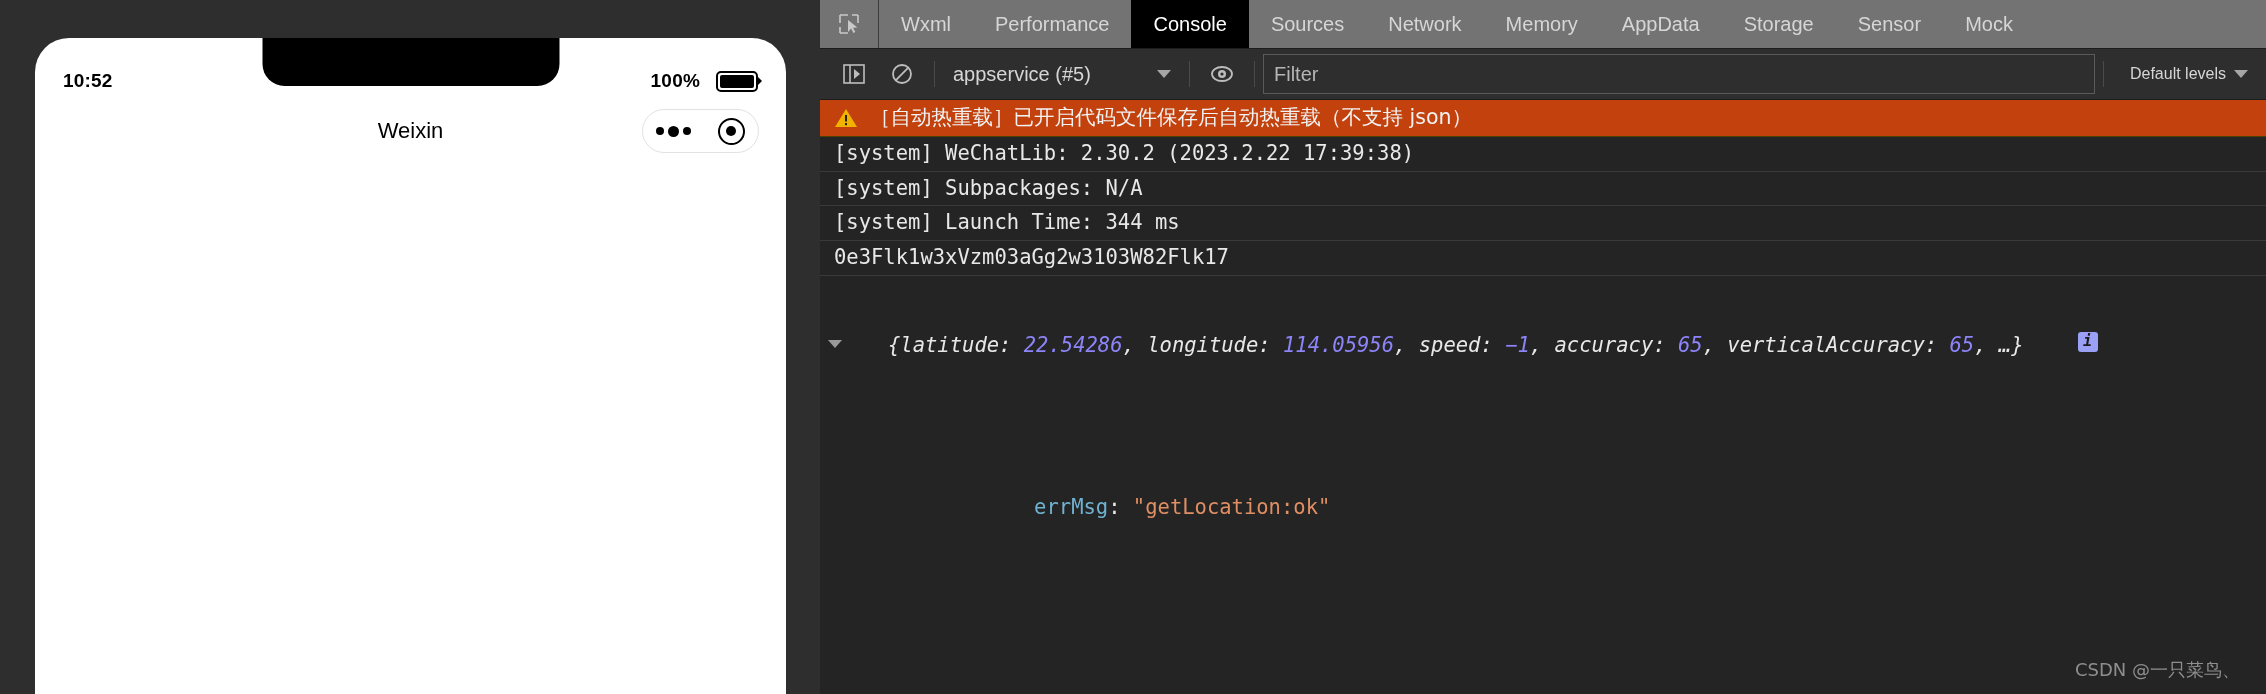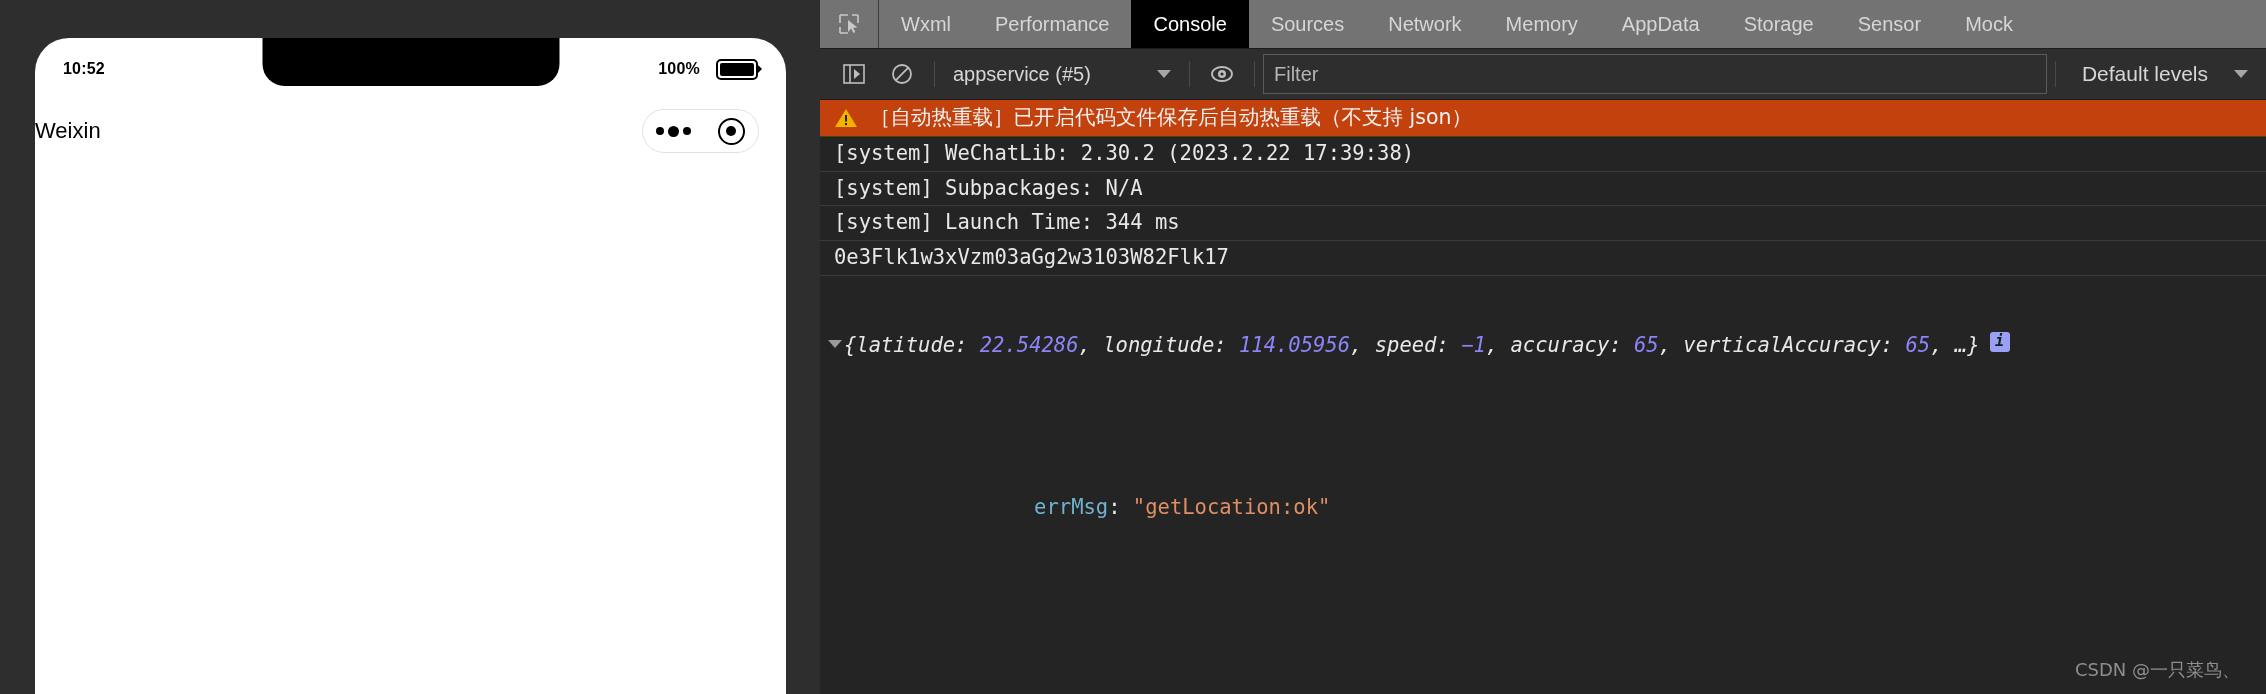--- a/index.html
+++ b/index.html
@@ -25,40 +25,40 @@
     border-radius:34px 34px 0 0;
     overflow:hidden;
   }
   .notch{
     position:absolute;left:50%;transform:translateX(-50%);
     top:-18px;width:297px;height:66px;
     background:#000000;
     border-radius:0 0 22px 22px;
   }
   .statusbar{
-    position:absolute;left:0;top:0;width:100%;height:62px;
+    position:absolute;left:0;top:12px;width:100%;height:62px;
     display:flex;align-items:center;justify-content:space-between;
     padding:0 28px;box-sizing:border-box;
-    font-size:16px;color:#000;font-weight:600;
+    font-size:19px;color:#000;font-weight:600;
     letter-spacing:.2px;
   }
   .sb-time{z-index:2;}
   .sb-right{display:flex;align-items:center;gap:16px;z-index:2;justify-content:flex-end;}
   .battery{
     position:relative;width:42px;height:21px;
     border:2.5px solid #000;border-radius:5px;box-sizing:border-box;
     display:flex;align-items:center;
   }
   .battery .fill{position:absolute;left:2px;top:2px;bottom:2px;width:34px;background:#000;border-radius:2px;}
   .battery .tip{position:absolute;right:-6px;top:50%;transform:translateY(-50%);
     width:0;height:0;border-top:4px solid transparent;border-bottom:4px solid transparent;border-left:4px solid #000;}
 
   .navbar{
     position:absolute;left:0;top:62px;width:100%;height:62px;
-    display:flex;align-items:center;justify-content:flex-start;
+    display:flex;align-items:center;justify-content:center;
   }
   .nav-title{font-size:22px;color:#000;font-weight:400;}
   .capsule{
     position:absolute;right:27px;top:50%;transform:translateY(-50%);
     width:117px;height:44px;
     border:1px solid #e2e2e2;border-radius:22px;
     background:#fff;
     display:flex;align-items:center;justify-content:space-around;
     box-sizing:border-box;
   }
@@ -117,23 +117,23 @@
     flex:1 1 auto;height:40px;
     background:#2e2e2e;
     border:1px solid #5a5a5a;
     color:#cfcfcf;font-size:20px;
     padding:0 10px;box-sizing:border-box;
     font-family:"Liberation Sans",sans-serif;
     outline:none;
   }
   .filter-input::placeholder{color:#b5b5b5;}
   .levels{
-    display:flex;align-items:center;gap:26px;
+    display:flex;align-items:center;gap:8px;
     padding:0 18px;height:50px;
-    font-size:21px;color:#d6d6d6;white-space:nowrap;
+    font-size:16px;color:#d6d6d6;white-space:nowrap;
   }
 
   .caret{
     width:0;height:0;
     border-left:7px solid transparent;border-right:7px solid transparent;
     border-top:8px solid #a6a6a6;
   }
 
   
   .console{
@@ -155,20 +155,21 @@
     color:#f2f2f2;
     display:flex;align-items:center;gap:12px;
     padding-top:5px;padding-bottom:5px;
     font-family:"DejaVu Sans","Liberation Sans",sans-serif;
   }
   .warn-icon{flex:0 0 auto;display:flex;align-items:center;}
   .row.obj{padding:0;border-bottom:1px solid #3a3a3a;}
   .objline{
     display:flex;align-items:flex-start;
     padding:4px 0 3px 8px;
+    gap:44px;
   }
   .tri{
     flex:0 0 auto;width:18px;margin-top:8px;margin-right:2px;
     width:0;height:0;
     border-left:7px solid transparent;border-right:7px solid transparent;
     border-top:8px solid #9a9a9a;
   }
   .preview{
     font-style:italic;color:#e8e8e8;font-size:20.5px;line-height:1.3;
   }

